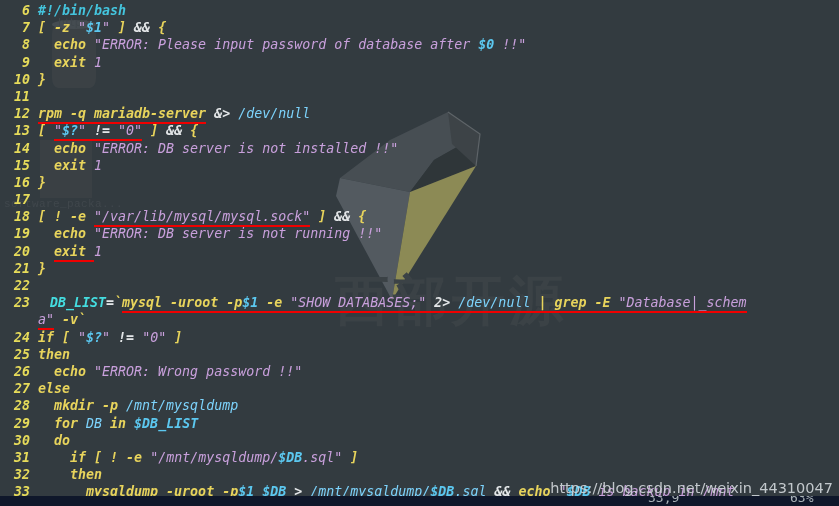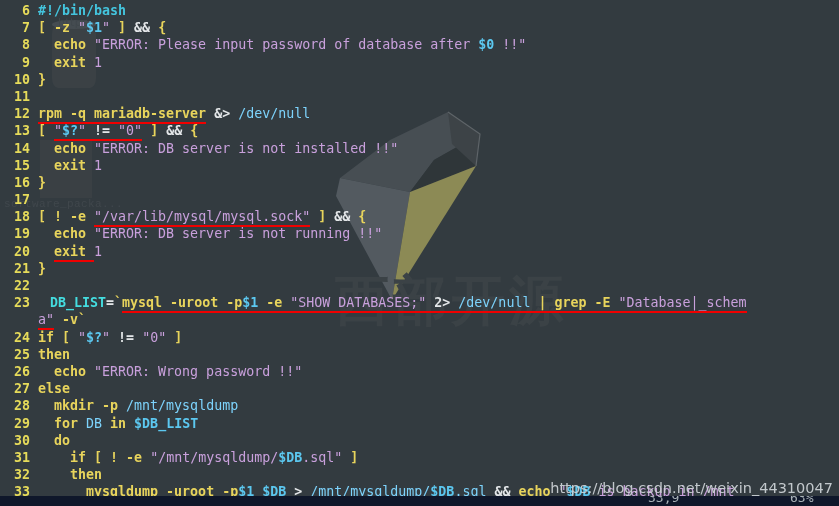--- a/index.html
+++ b/index.html
@@ -41,21 +41,21 @@
     white-space:nowrap;
   }
   
   .code{
     position:relative;z-index:2;
     padding:2px 0 0 0;
     font-size:13.3px;
     line-height:17.2px;
     white-space:pre;
   }
-  .row{display:block;height:17.2px;}
+  .row{display:block;height:17.2px;font-style:italic;}
   .ln{
     display:inline-block;width:30px;text-align:right;
     color:#e6db5a;font-weight:bold;margin-right:8px;
   }
   .ln.blank{color:transparent;}
   
   .c-comment{color:#44c4dd;font-weight:bold;}
   .c-kw{color:#e8d45c;font-weight:bold;}
   .c-str{color:#c9a0dc;}
   .c-var{color:#5cc8f0;font-weight:bold;}

